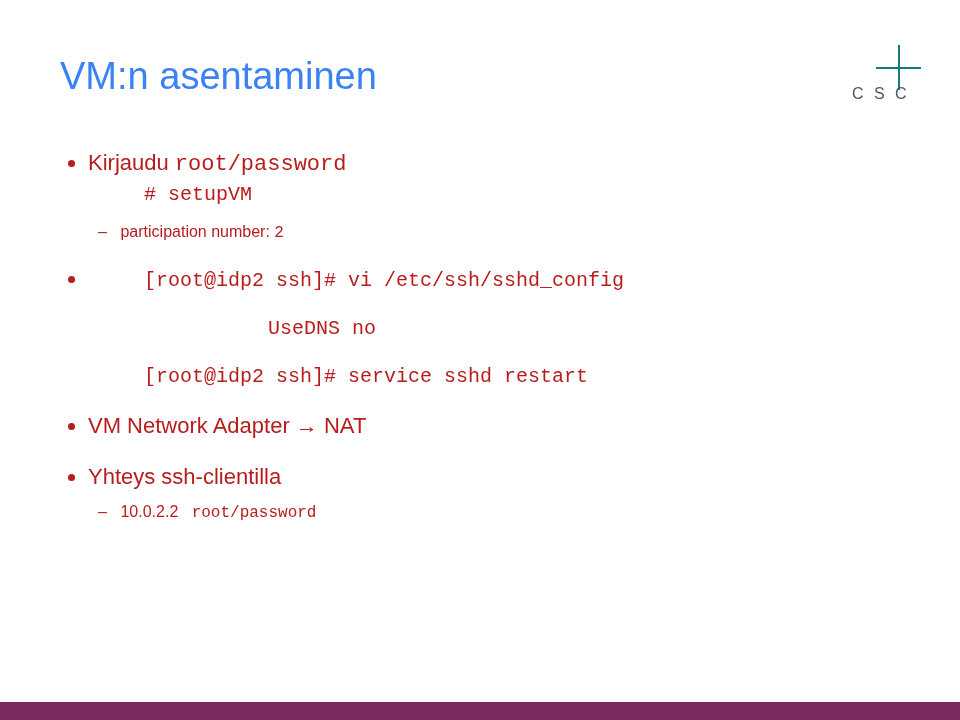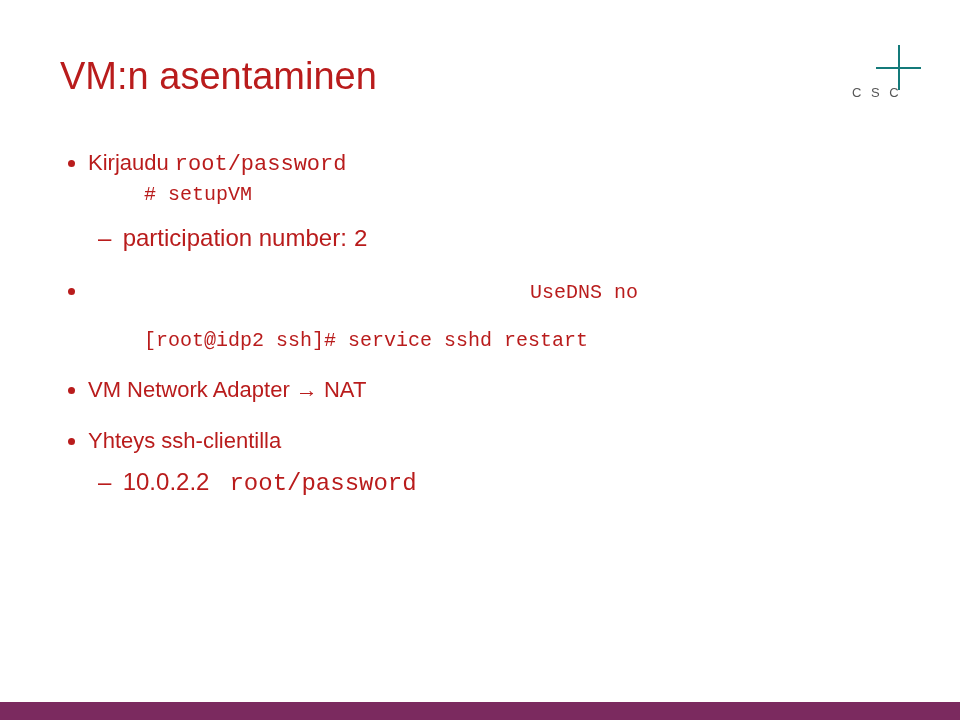--- a/index.html
+++ b/index.html
@@ -40,47 +40,47 @@
     top: 22px;
     left: 46px;
     width: 45px;
     height: 2px;
     background: #147a7a;
   }
   .logo .label {
     position: absolute;
     top: 40px;
     left: 22px;
-    font-size: 13px;
+    font-size: 16px;
     letter-spacing: 3px;
     color: #555;
   }
   .content {
     padding: 55px 60px 0 60px;
   }
   h1 {
-    color: #b91c1c;
+    color: #3b82f6;
     font-size: 38px;
     font-weight: normal;
     margin: 0 0 50px 0;
   }
   ul.outer {
     list-style-type: disc;
     padding-left: 28px;
     font-size: 22px;
     color: #b91c1c;
   }
   ul.outer > li {
     margin-bottom: 20px;
     line-height: 1.4;
   }
   ul.inner {
     list-style: none;
     padding-left: 28px;
-    font-size: 24px;
+    font-size: 16px;
     margin-top: 8px;
   }
   ul.inner > li {
     margin-bottom: 6px;
   }
   ul.inner > li::before {
     content: "–";
     display: inline-block;
     width: 18px;
     margin-left: -18px;
@@ -91,21 +91,21 @@
   .code-line {
     font-family: "Courier New", monospace;
     font-size: 20px;
     padding-left: 56px;
     margin-top: 0;
     margin-bottom: 12px;
   }
   .use-dns {
     font-family: "Courier New", monospace;
     font-size: 20px;
-    text-align: center;
+    text-align: left;
     margin: 20px 0 20px 0;
     padding-left: 180px;
   }
 </style>
 </head>
 <body>
 
 <div class="logo">
   <div class="line-v"></div>
   <div class="line-h"></div>
@@ -120,20 +120,21 @@
       <span>Kirjaudu </span><span class="mono">root/password</span>
       <div class="code-line"># setupVM</div>
       <ul class="inner">
         <li>
           <span>participation number: </span><span class="mono">2</span>
         </li>
       </ul>
     </li>
 
     <li>
+      <div class="code-line">[root@idp2 ssh]# vi /etc/ssh/sshd_config</div>
       <div class="use-dns">UseDNS no</div>
       <div class="code-line">[root@idp2 ssh]# service sshd restart</div>
     </li>
 
     <li>VM Network Adapter → NAT</li>
 
     <li>
       <span>Yhteys ssh-clientilla</span>
       <ul class="inner">
         <li>

